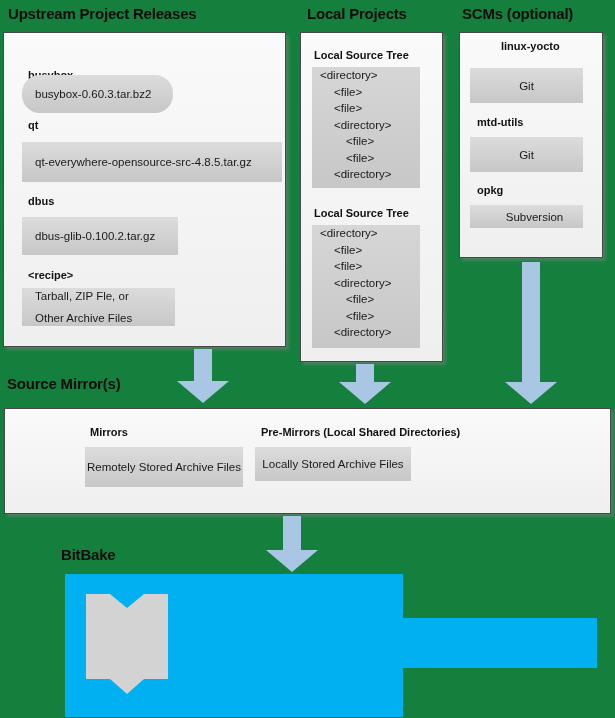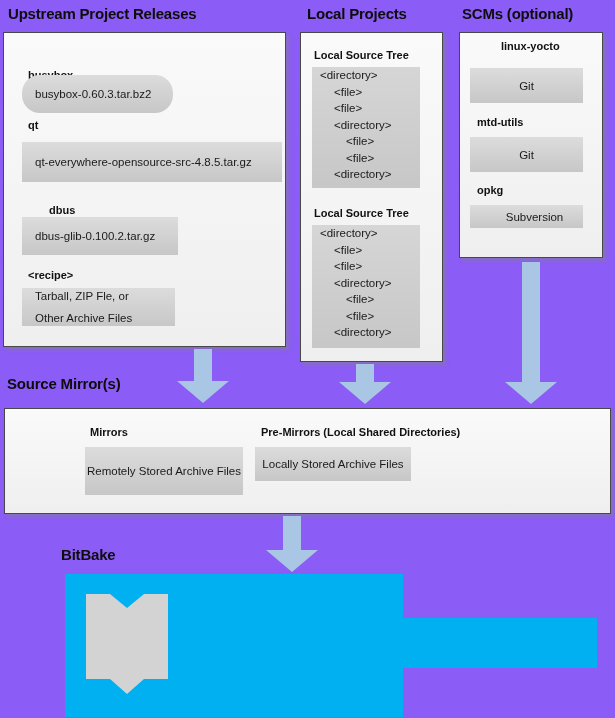--- a/index.html
+++ b/index.html
@@ -1,17 +1,17 @@
 <!DOCTYPE html>
 <html><head>
 <meta charset="utf-8">
 <style>
   html,body{margin:0;padding:0;background:#ffffff;}
   .canvas{
-    position:relative;width:615px;height:718px;background:#8b5cf6;
+    position:relative;width:615px;height:718px;background:#15803d;
     font-family:"Liberation Sans",sans-serif;overflow:hidden;
   }
   .sec-title{
     position:absolute;font-weight:bold;font-size:15px;color:#0d0d0d;
     letter-spacing:-0.2px;white-space:nowrap;
   }
   .panel{
     position:absolute;border:1.5px solid #484848;
     background:linear-gradient(180deg,#fafafa 0%,#efefef 100%);
     box-shadow:3px 3px 3px rgba(130,130,130,0.45);
@@ -70,21 +70,21 @@
   <div class="sub-label" style="left:28px;top:53px;margin-top:16px;">busybox</div>
   <div class="gbox pad" style="left:22px;top:75px;width:151px;height:38px;border-radius:18px;">
     <span>busybox-0.60.3.tar.bz2</span>
   </div>
 
   <div class="sub-label" style="left:28px;top:119px;">qt</div>
   <div class="gbox pad" style="left:22px;top:142px;width:260px;height:40px;">
     <span>qt-everywhere-opensource-src-4.8.5.tar.gz</span>
   </div>
 
-  <div class="sub-label" style="left:28px;top:204px;margin-left:21px;">dbus</div>
+  <div class="sub-label" style="left:28px;top:195px;">dbus</div>
   <div class="gbox pad" style="left:22px;top:217px;width:156px;height:38px;">
     <span>dbus-glib-0.100.2.tar.gz</span>
   </div>
 
   <div class="sub-label" style="left:28px;top:269px;">&lt;recipe&gt;</div>
   <div class="gbox pad multiline" style="left:22px;top:288px;width:153px;height:38px;">
     <span>Tarball, ZIP Fle, or</span>
     <span>Other Archive Files</span>
   </div>
 
@@ -138,21 +138,21 @@
     <div class="head"></div>
   </div>
   <div class="arrow" style="left:505px;top:262px;height:142px;">
     <div class="shaft" style="height:120px;"></div>
     <div class="head"></div>
   </div>
 
   <div class="panel" style="left:4px;top:408px;width:607px;height:106px;"></div>
 
   <div class="sub-label" style="left:90px;top:426px;">Mirrors</div>
-  <div class="gbox center" style="left:85px;top:447px;width:158px;height:48px;">
+  <div class="gbox center" style="left:85px;top:447px;width:158px;height:40px;">
     <span>Remotely Stored Archive Files</span>
   </div>
 
   <div class="sub-label" style="left:261px;top:426px;">Pre-Mirrors (Local Shared Directories)</div>
   <div class="gbox center" style="left:255px;top:447px;width:156px;height:34px;">
     <span>Locally Stored Archive Files</span>
   </div>
 
   <div class="arrow" style="left:266px;top:516px;height:56px;">
     <div class="shaft" style="height:34px;"></div>

